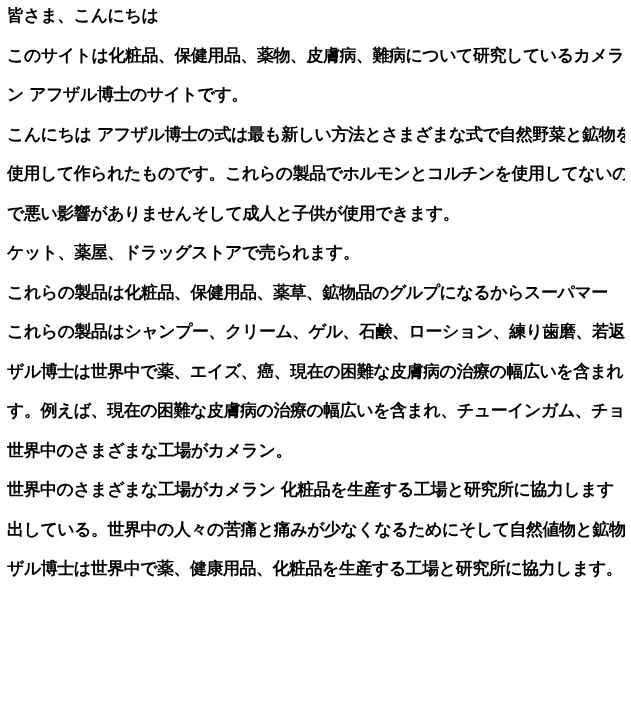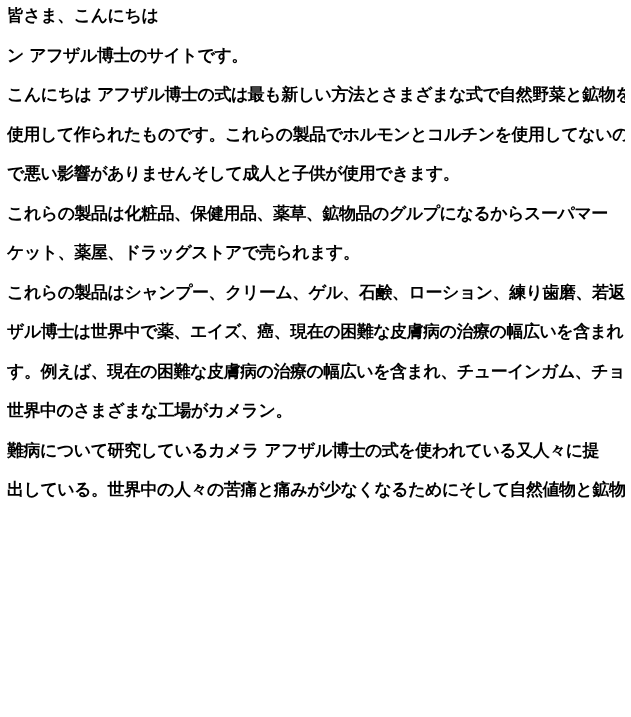--- a/index.html
+++ b/index.html
@@ -30,25 +30,27 @@
     line-height: 39.5px;
     white-space: pre;
     overflow: hidden;
   }
 </style>
 </head>
 <body>
 
 <div class="document-body">
     <div class="text-line">皆さま、こんにちは</div>
+    <div class="text-line">このサイトは化粧品、保健用品、薬物、皮膚病、難病について研究しているカメラ</div>
     <div class="text-line">ン アフザル博士のサイトです。</div>
     <div class="text-line">こんにちは アフザル博士の式は最も新しい方法とさまざまな式で自然野菜と鉱物を</div>
     <div class="text-line">使用して作られたものです。これらの製品でホルモンとコルチンを使用してないの</div>
     <div class="text-line">で悪い影響がありませんそして成人と子供が使用できます。</div>
+    <div class="text-line">ケット、薬屋、ドラッグストアで売られます。</div>
     <div class="text-line">これらの製品は化粧品、保健用品、薬草、鉱物品のグルプになるからスーパマー</div>
-    <div class="text-line">ケット、薬屋、ドラッグストアで売られます。</div>
     <div class="text-line">これらの製品はシャンプー、クリーム、ゲル、石鹸、ローション、練り歯磨、若返</div>
     <div class="text-line">ザル博士は世界中で薬、エイズ、癌、現在の困難な皮膚病の治療の幅広いを含まれ</div>
     <div class="text-line">す。例えば、現在の困難な皮膚病の治療の幅広いを含まれ、チューインガム、チョ</div>
     <div class="text-line">世界中のさまざまな工場がカメラン。</div>
-    <div class="text-line">難病について研究しているカメラ アフザル博士の式を使われている又人々に提</div>
+    <div class="text-line">世界中のさまざまな工場がカメラン 化粧品を生産する工場と研究所に協力します</div>
     <div class="text-line">出している。世界中の人々の苦痛と痛みが少なくなるためにそして自然値物と鉱物</div>
+    <div class="text-line">ザル博士は世界中で薬、健康用品、化粧品を生産する工場と研究所に協力します。</div>
   </div>
 
 </body></html>

